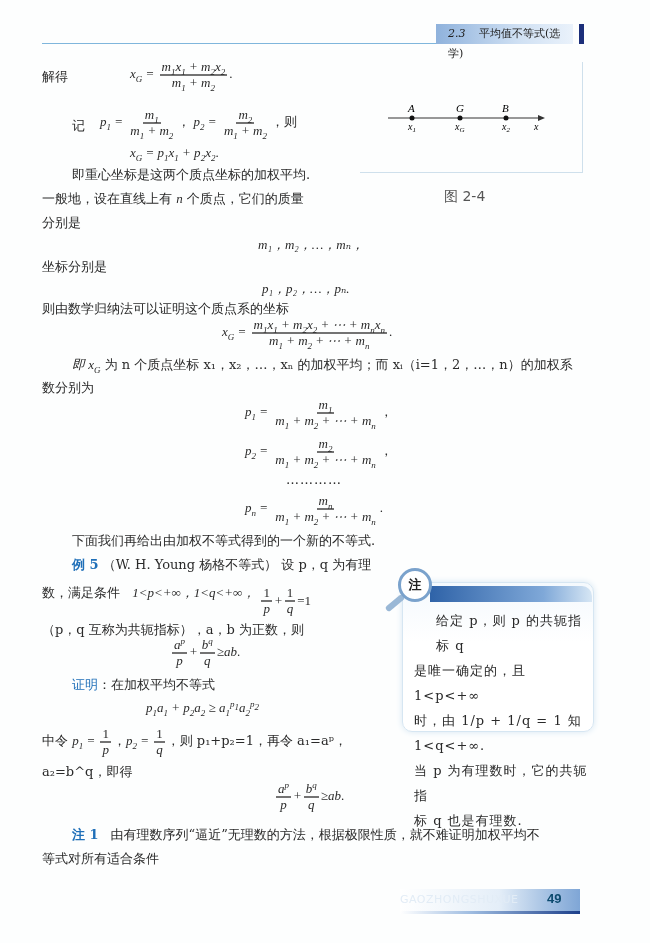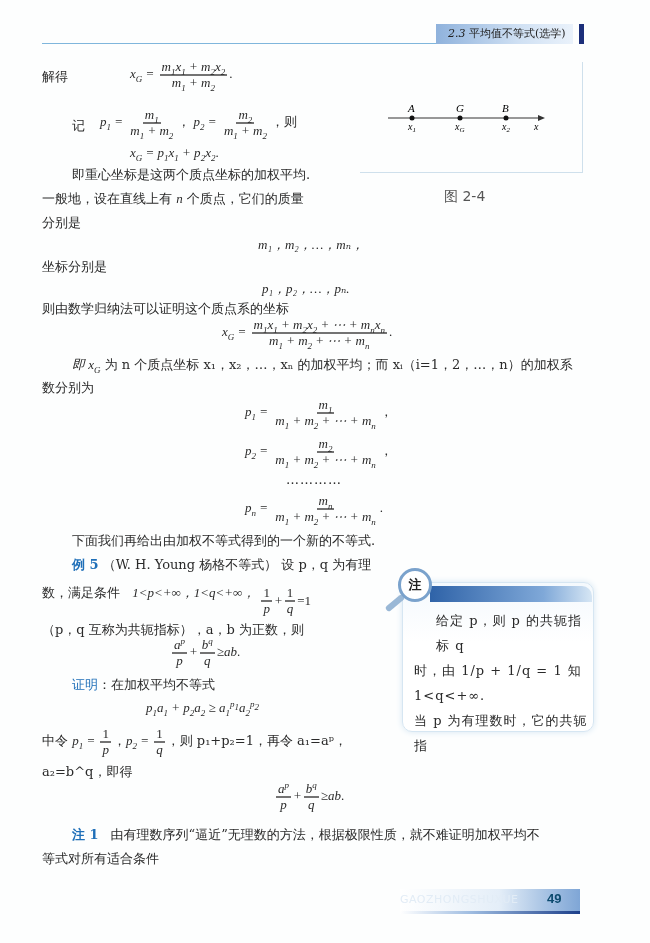--- a/index.html
+++ b/index.html
@@ -13,21 +13,21 @@
   sub, sup { font-size:9px; line-height:0; }
   .frac { display:inline-flex; flex-direction:column; align-items:center; vertical-align:middle; margin:0 2px; }
   .frac .num { border-bottom:2px solid #737373; padding:0 2px; line-height:14px; }
   .frac .den { padding:0 2px; line-height:14px; }
   .blue { color:#1f6fb8; }
   
   .hdr-line { left:42px; top:43px; width:480px; height:1px; background:#7fb6dc; }
   .hdr-tab { left:436px; top:24px; width:137px; height:20px;
     background:linear-gradient(90deg,#8fb2dc,#cfe0f3 60%,#eaf2fb);
     font-size:11px; line-height:20px; padding-left:12px; box-sizing:border-box; color:#222; }
-  .hdr-tab .num { font-style:italic; }
+  .hdr-tab .num { font-style:italic; margin-right:10px; }
   .hdr-bar { left:579px; top:24px; width:5px; height:20px; background:#1c2f7a; }
   
   .fig-box { left:360px; top:62px; width:222px; height:110px; border-right:1px solid #cfe0ec; border-bottom:1px solid #cfe0ec; }
   .fig-cap { left:444px; top:188px; font-size:14px; color:#555; font-family:"DejaVu Sans",sans-serif; }
   
   .note { left:402px; top:582px; width:190px; height:148px; border-radius:10px;
     background:linear-gradient(180deg,#f4f9fd,#ffffff 40%); border:1px solid #d6e6f2; box-shadow:0 0 6px #d7e7f3; }
   .note-band { left:430px; top:586px; width:162px; height:16px; border-radius:0 10px 0 0;
     background:linear-gradient(90deg,#2f63a8,#7fa8d8 70%,#d6e6f4); }
   .note-lens { left:398px; top:568px; width:34px; height:34px; border-radius:50%;
@@ -198,20 +198,22 @@
   <span class="blue" style="font-weight:bold;margin-right:12px;">注 1</span><span>由有理数序列“逼近”无理数的方法，根据极限性质，就不难证明加权平均不</span>
 </div>
 <div class="abs" style="left:42px;top:850px;">等式对所有适合条件</div>
 
 <div class="abs note"></div>
 <div class="abs note-band"></div>
 <div class="abs note-handle"></div>
 <div class="abs note-lens"><span>注</span></div>
 <div class="abs note-text">
   <div style="padding-left:22px;">给定 p，则 p 的共轭指标 q</div>
+  <div>是唯一确定的，且 1&lt;p&lt;+∞</div>
   <div>时，由 1/p + 1/q = 1 知 1&lt;q&lt;+∞.</div>
   <div>当 p 为有理数时，它的共轭指</div>
+  <div>标 q 也是有理数.</div>
 </div>
 
 <div class="abs foot-bar"></div>
 <div class="abs foot-line"></div>
 <div class="abs foot-word">GAOZHONGSHUXUE</div>
 <div class="abs foot-num">49</div>
 
 </body></html>

